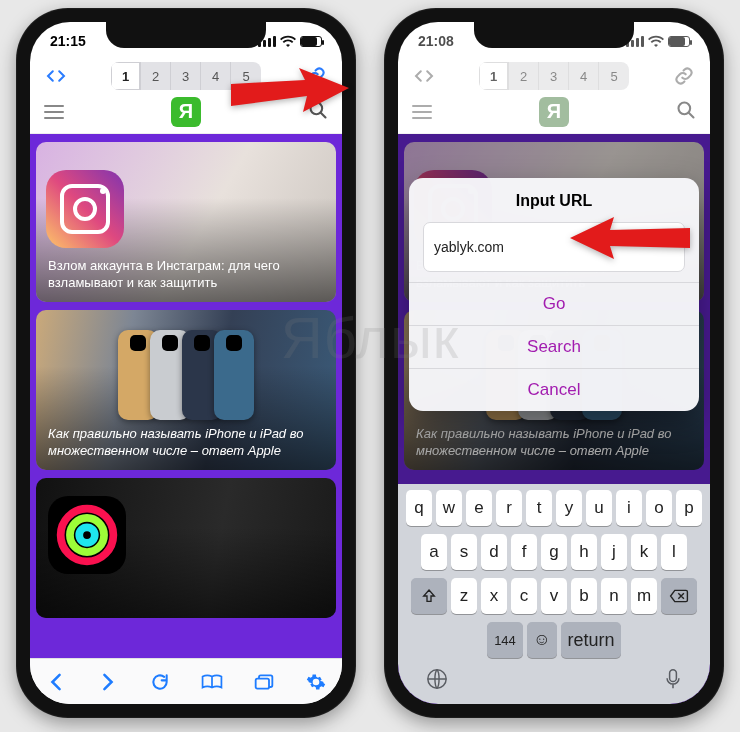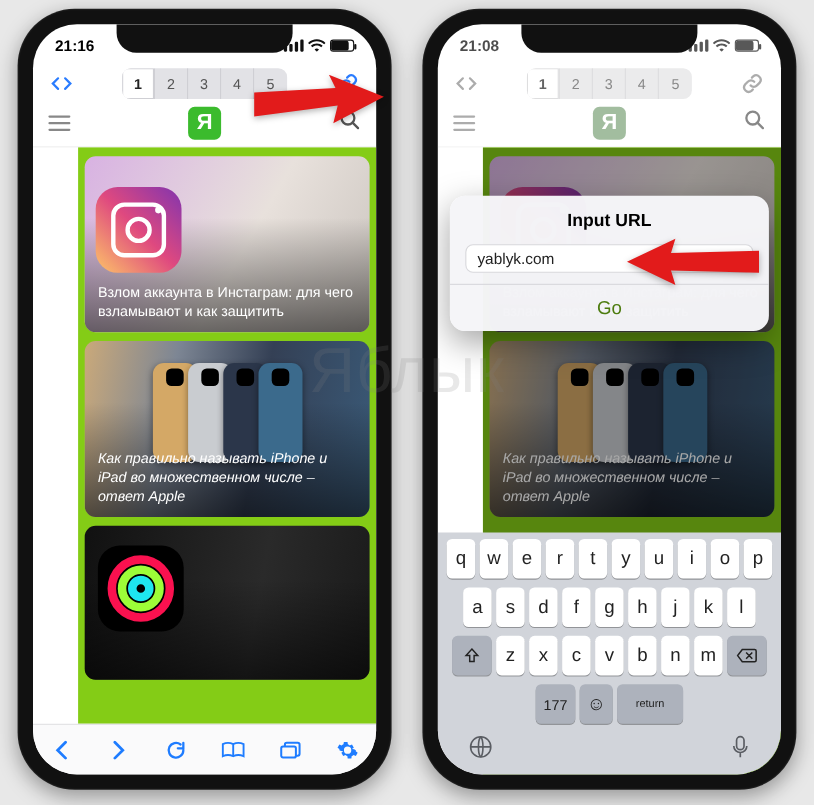--- a/index.html
+++ b/index.html
@@ -80,21 +80,21 @@
     border-bottom:1px solid #eee;
   }
   .hamburger { width:20px; display:flex;flex-direction:column;gap:4px;}
   .hamburger span{height:2px;background:#888;border-radius:1px}
   .logo {
     width:30px;height:30px;background:#3bbb2d;border-radius:6px;
     color:#fff;font-weight:800;font-size:20px;display:flex;align-items:center;justify-content:center;
   }
   .search-ico{color:#555}
 
-  .content { flex:1; overflow:hidden; background:#84cc16;margin-left:41px; }
+  .content { flex:1; overflow:hidden; background:#6d28d9; }
   .card {
     margin:8px 6px; border-radius:10px; overflow:hidden;
     position:relative; height:160px;
     background:#bbb;
     display:flex; align-items:flex-end;
   }
   .card::before{
     content:""; position:absolute; inset:0;
     background:linear-gradient(to bottom, rgba(0,0,0,0) 35%, rgba(0,0,0,.55) 100%);
   }
@@ -150,46 +150,46 @@
     background:rgba(245,245,248,.98);
     border-radius:14px;
     box-shadow:0 10px 30px rgba(0,0,0,.35);
     overflow:hidden;
     font-size:16px;
   }
   .modal-title{ text-align:center; font-weight:600; padding:14px 0 8px; font-size:16px;}
   .modal-input{
     margin:4px 14px 10px;
     background:#fff; border-radius:7px; border:1px solid #d8d8dc;
-    padding:4px 10px; font-size:14px; color:#222;
+    padding:16px 10px; font-size:14px; color:#222;
   }
   .modal-btn{
     border-top:1px solid #d8d8dc; text-align:center;
-    padding:11px 0; color:#4d7c0f; font-size:17px;
+    padding:11px 0; color:#a21caf; font-size:17px;
   }
 
   
   .keyboard{
     position:absolute; bottom:0; left:0; right:0; z-index:8;
     background:#d1d4da; padding:6px 4px 4px;
     border-radius:0 0 40px 40px;
   }
   .krow{ display:flex; justify-content:center; gap:4px; margin-bottom:8px;}
   .key{
     background:#fff; border-radius:5px;
     box-shadow:0 1px 0 rgba(0,0,0,.3);
     width:26px;height:36px;display:flex;align-items:center;justify-content:center;
     font-size:17px;color:#222;
   }
   .key-wide{width:36px;background:#adb2bc}
   .krow-bottom{display:flex;gap:4px;justify-content:center;margin-bottom:8px}
   .key-123{width:36px;font-size:13px;background:#adb2bc}
   .key-emoji{width:30px;background:#adb2bc;font-size:17px}
   .key-space{flex:1;font-size:14px;background:#fff;max-width:140px}
-  .key-return{width:60px;font-size:10px;background:#adb2bc}
+  .key-return{width:60px;font-size:18px;background:#adb2bc}
   .kb-footer{display:flex;justify-content:space-between;padding:2px 24px 10px;color:#5a5d63}
 
   
   .watermark{
     position:absolute; left:50%; top:46%;
     transform:translate(-50%,-50%);
     font-size:58px; color:rgba(130,130,130,.18);
     font-weight:300; letter-spacing:1px;
     z-index:300; pointer-events:none;
   }
@@ -199,21 +199,21 @@
 
 <div class="watermark">Яблык</div>
 
 <div class="phones">
 
   <div class="phone">
     <div class="screen">
       <div class="notch"></div>
 
       <div class="statusbar">
-        <span>21:16</span>
+        <span>21:15</span>
         <div class="status-right">
           <div class="sig-bars">
               <span></span>
               <span></span>
               <span></span>
               <span></span>
             </div>
           <svg width="16" height="12" viewBox="0 0 24 18">
               <path fill="#111" d="M12 18l-3-3c1.7-1.7 4.3-1.7 6 0l-3 3zm-6-6l-2-2c4.4-4.4 11.6-4.4 16 0l-2 2c-3.3-3.3-8.7-3.3-12 0zm-4-4L0 6c6.6-6.6 17.4-6.6 24 0l-2 2C16.5 2.5 7.5 2.5 2 8z"></path>
             </svg>
@@ -423,20 +423,22 @@
           </div>
           <div class="card-title">Как правильно называть iPhone и iPad во множественном числе – ответ Apple</div>
         </div>
         <div class="dim"></div>
       </div>
 
       <div class="modal">
         <div class="modal-title">Input URL</div>
         <div class="modal-input">yablyk.com</div>
         <div class="modal-btn">Go</div>
+        <div class="modal-btn">Search</div>
+        <div class="modal-btn">Cancel</div>
       </div>
 
       <svg class="arrow" style="top:193px;left:172px;z-index:20" width="120" height="46" viewBox="0 0 120 46">
         <polygon fill="#e21b1b" points="0,23 44,2 40,15 120,13 120,33 40,31 44,44"></polygon>
       </svg>
 
       <div class="keyboard">
         <div class="krow">
           <div class="key">q</div>
           <div class="key">w</div>
@@ -473,21 +475,21 @@
           <div class="key">b</div>
           <div class="key">n</div>
           <div class="key">m</div>
           <div class="key key-wide">
             <svg width="20" height="14" viewBox="0 0 28 20" fill="none" stroke="#222" stroke-width="2">
                 <path d="M8 2h16a2 2 0 012 2v12a2 2 0 01-2 2H8l-6-8 6-8z M13 6l8 8M21 6l-8 8"></path>
               </svg>
           </div>
         </div>
         <div class="krow-bottom">
-          <div class="key key-123">177</div>
+          <div class="key key-123">144</div>
           <div class="key key-emoji">☺</div>
           <div class="key key-return">return</div>
         </div>
         <div class="kb-footer">
           <svg width="22" height="22" viewBox="0 0 24 24" fill="none" stroke="#5a5d63" stroke-width="1.6">
               <circle cx="12" cy="12" r="10"></circle>
               <path d="M2 12h20M12 2c3 3 3 17 0 20M12 2c-3 3-3 17 0 20"></path>
             </svg>
           <svg width="18" height="22" viewBox="0 0 20 26" fill="none" stroke="#5a5d63" stroke-width="1.8">
               <rect x="6" y="2" width="8" height="14" rx="4"></rect>

